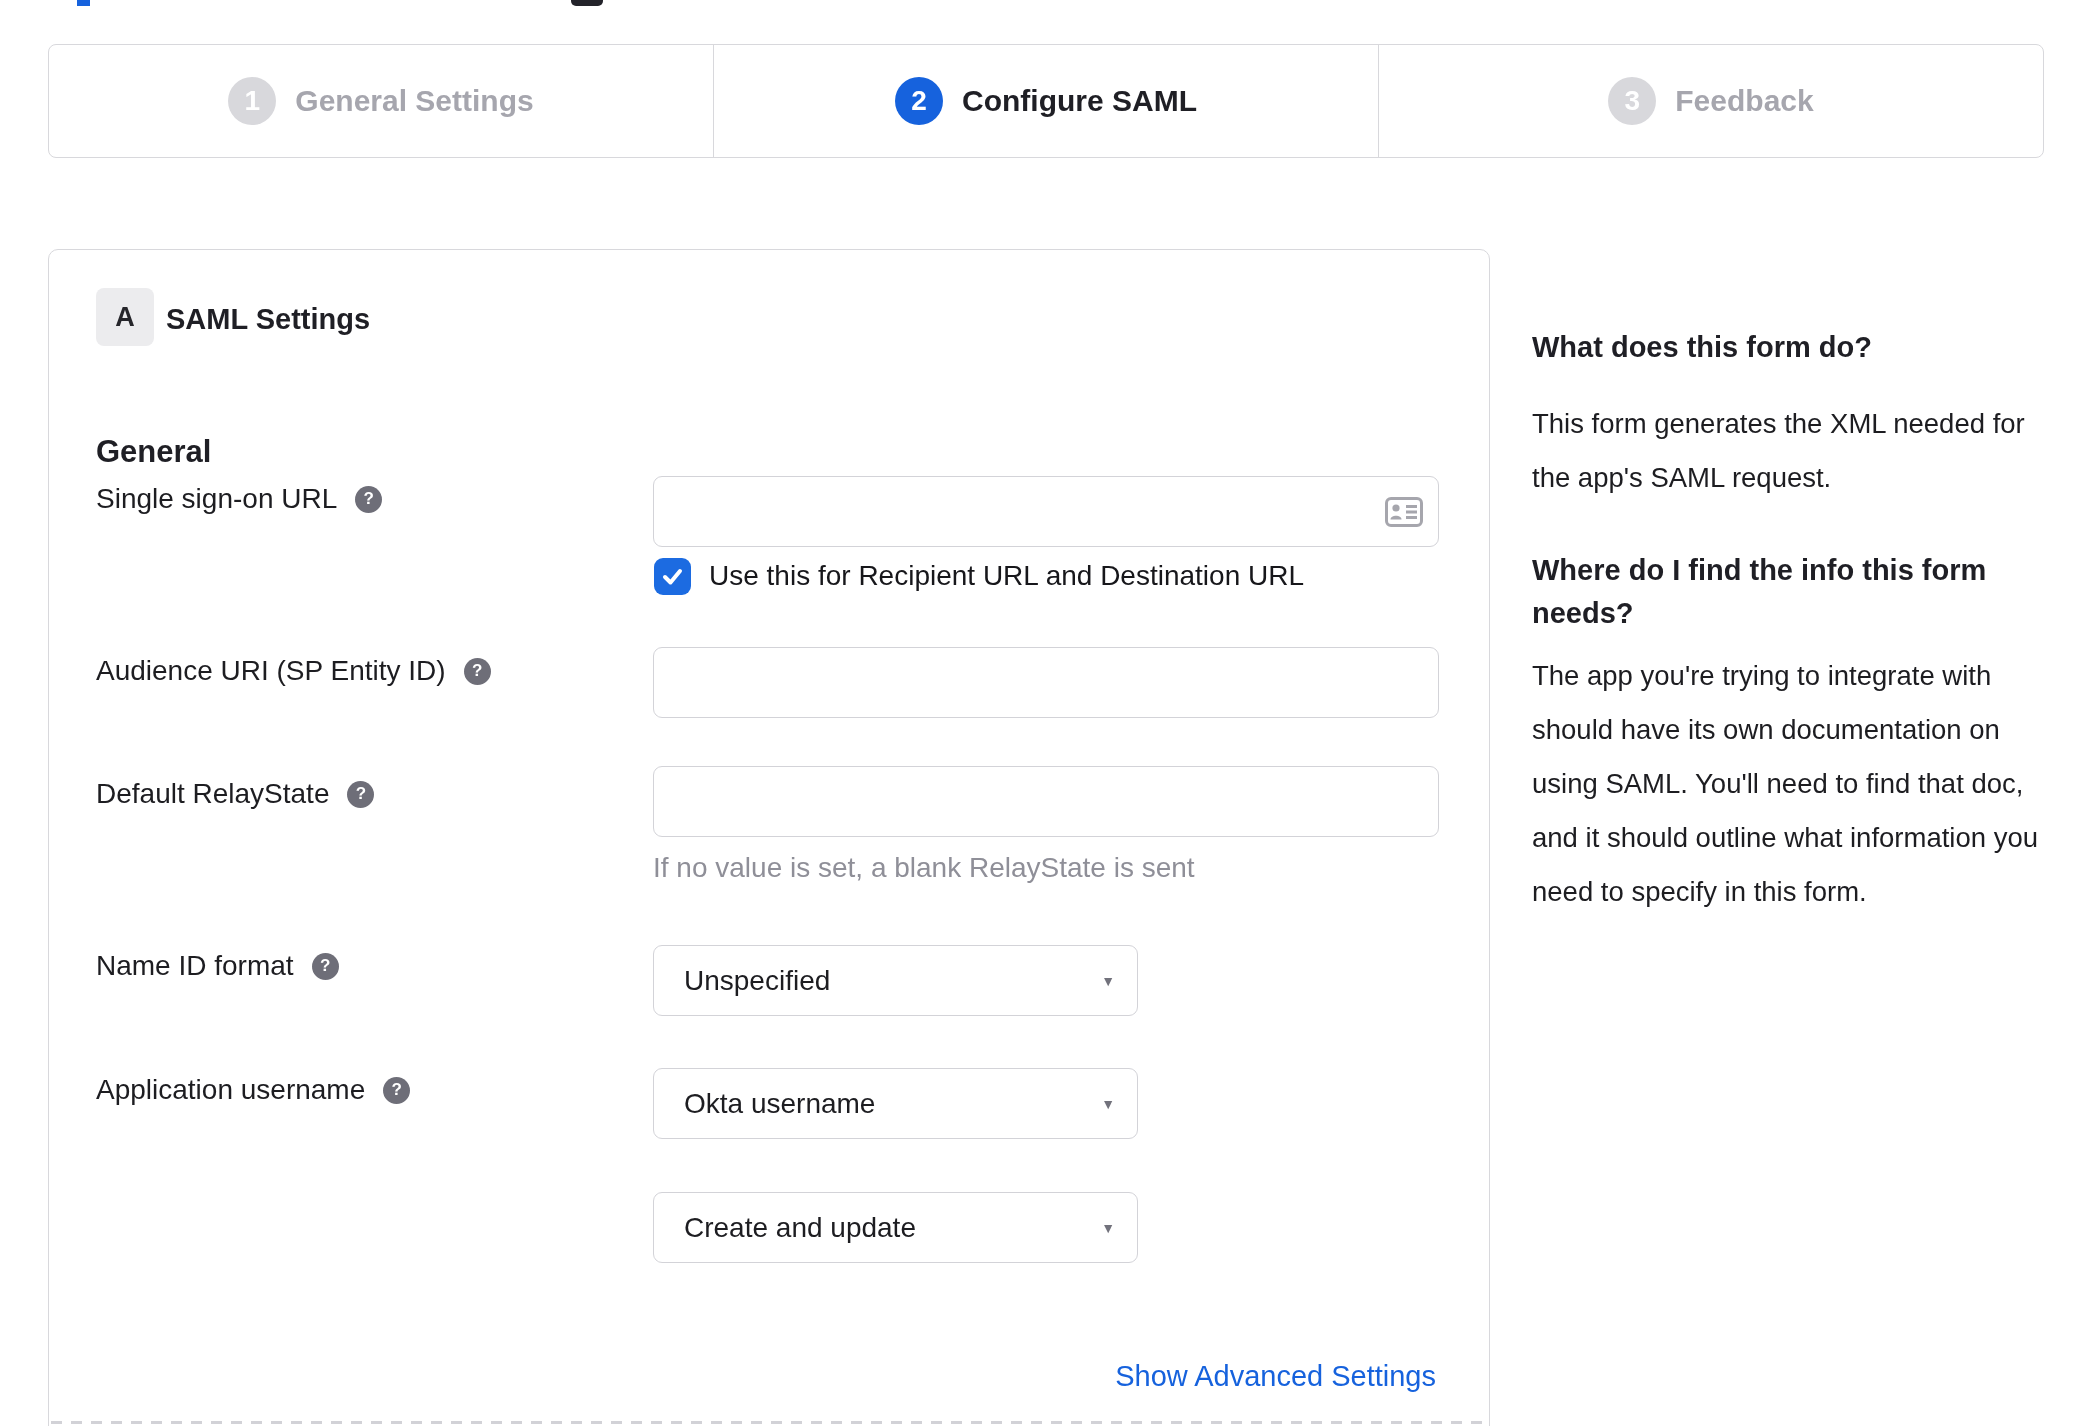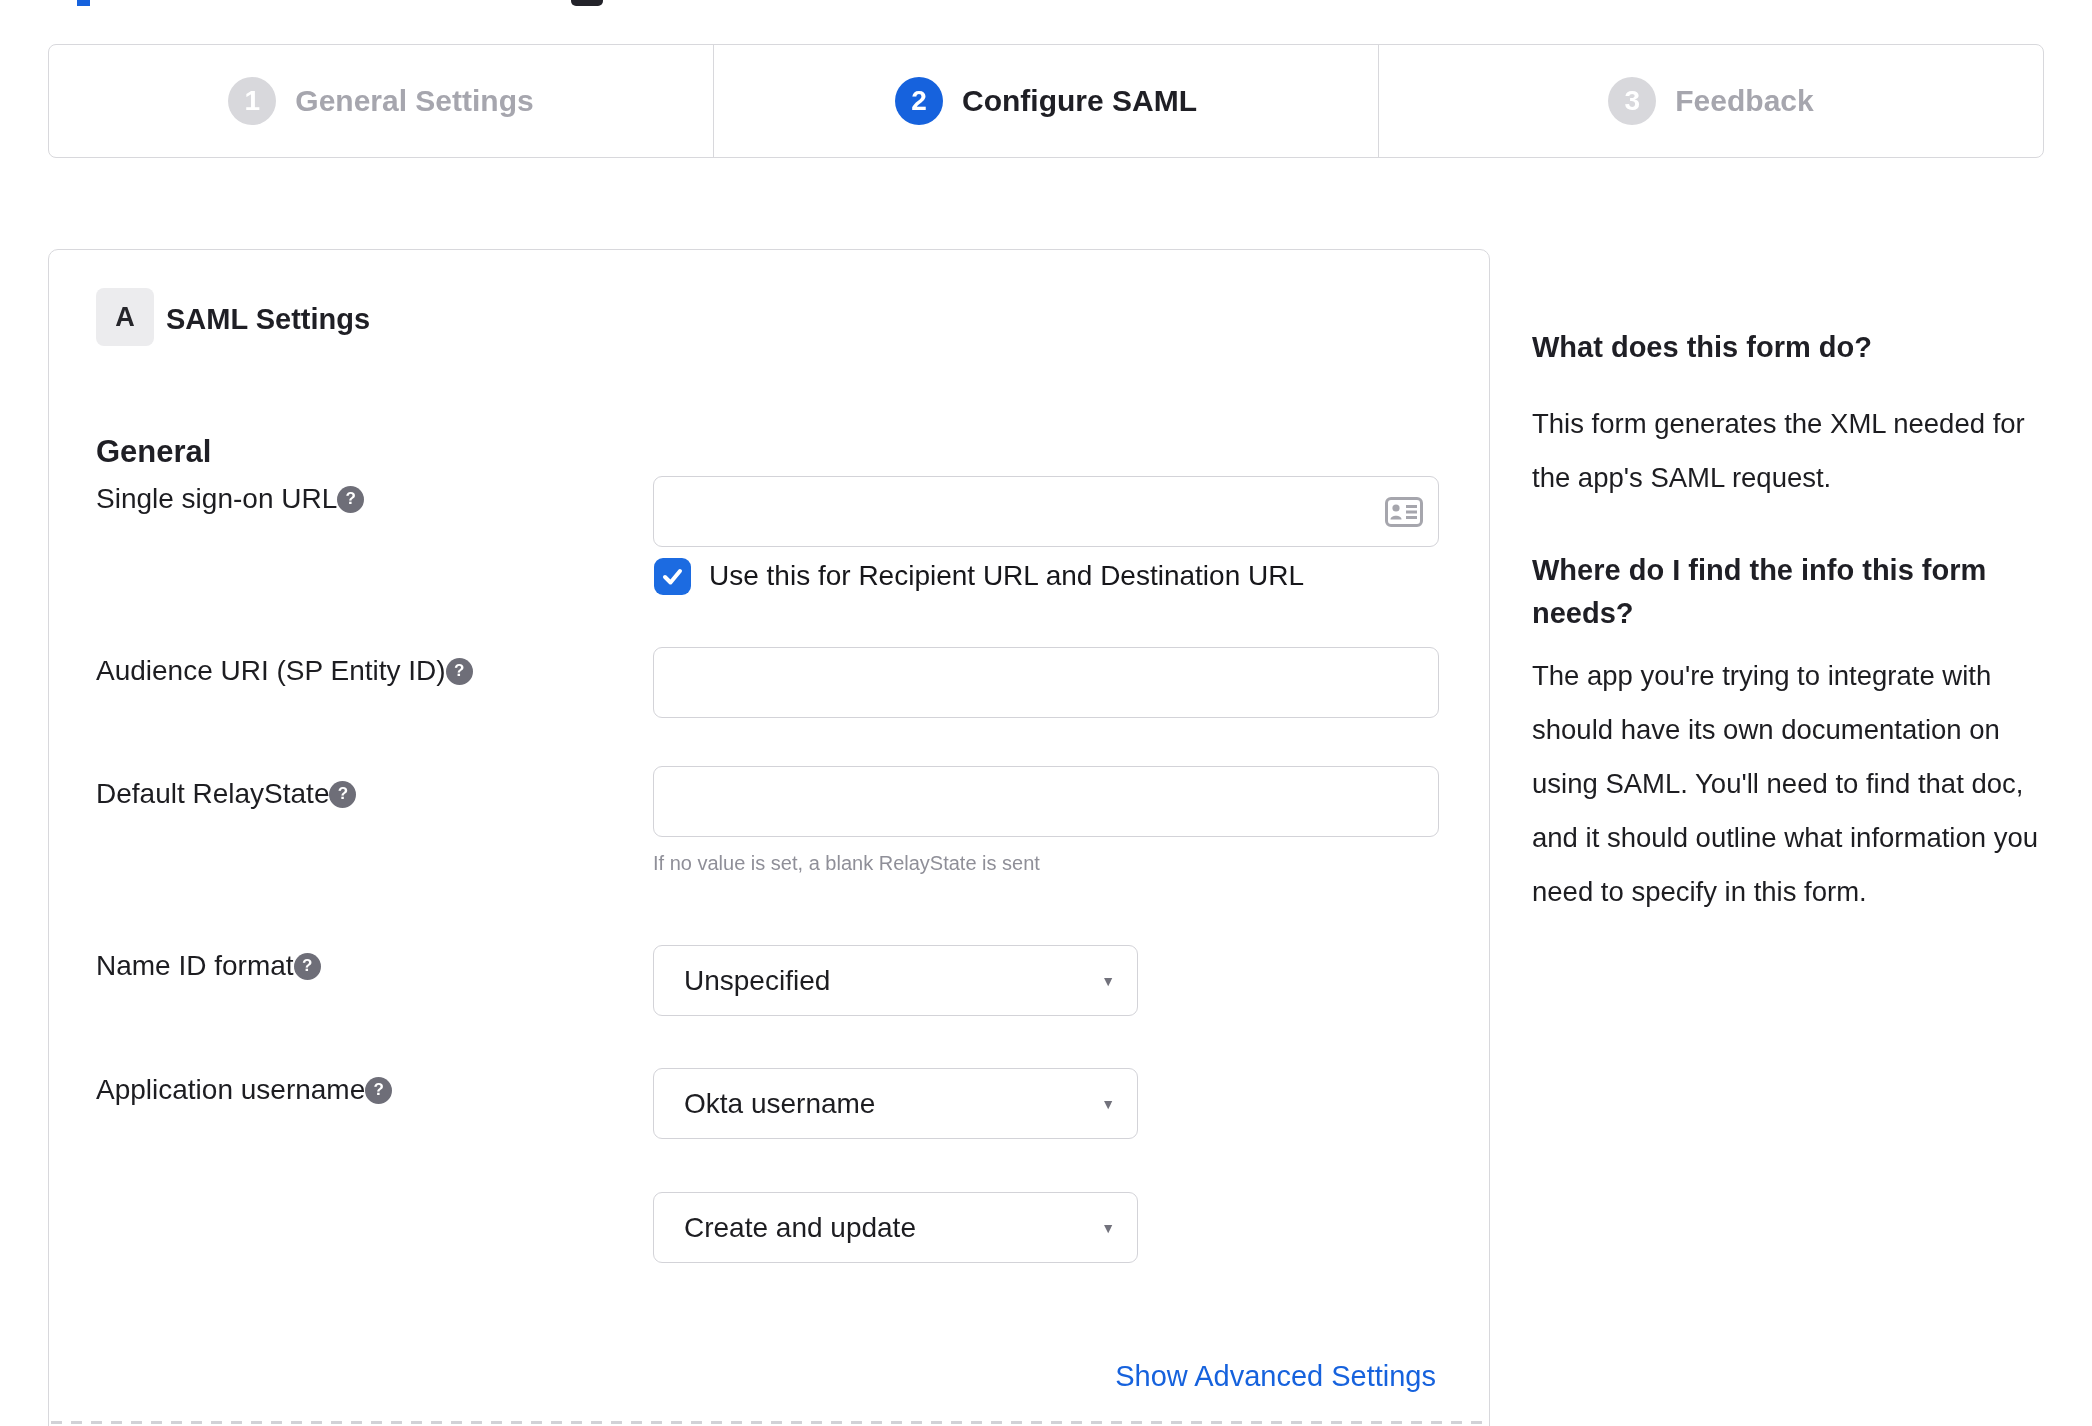--- a/index.html
+++ b/index.html
@@ -51,21 +51,21 @@
     display: flex; align-items: center;
     font-size: 29px; font-weight: 700; color: #1f1f25;
   }
   .section-heading {
     position: absolute; left: 47px; top: 184px;
     font-size: 31px; font-weight: 700; color: #1f1f25;
   }
 
   .field-label {
     position: absolute; left: 47px; height: 34px;
-    display: flex; align-items: center; 
+    display: flex; align-items: center; gap: 18px;
     font-size: 28px; color: #1d1d21; white-space: nowrap;
   }
   .help-icon {
     width: 27px; height: 27px; border-radius: 50%;
     background: #6e6e78; color: #ffffff;
     font-size: 17px; font-weight: 700;
     display: flex; align-items: center; justify-content: center;
     flex: 0 0 auto; cursor: pointer;
   }
 
@@ -87,21 +87,21 @@
     display: flex; align-items: center; justify-content: center; cursor: pointer;
   }
   .checkbox-label {
     position: absolute; left: 660px; top: 309px; height: 34px;
     display: flex; align-items: center;
     font-size: 28px; color: #17171b;
   }
 
   .hint {
     position: absolute; left: 604px; top: 602px;
-    font-size: 20px; color: #8f8f98;
+    font-size: 28px; color: #8f8f98;
   }
 
   .select {
     position: absolute; left: 604px; width: 485px; height: 71px;
     border: 1px solid #d3d3d8; border-radius: 9px; background: #fff;
     display: flex; align-items: center;
     padding: 0 60px 0 30px;
     font-size: 28px; color: #1d1d21; cursor: pointer;
   }
   .select .caret {

